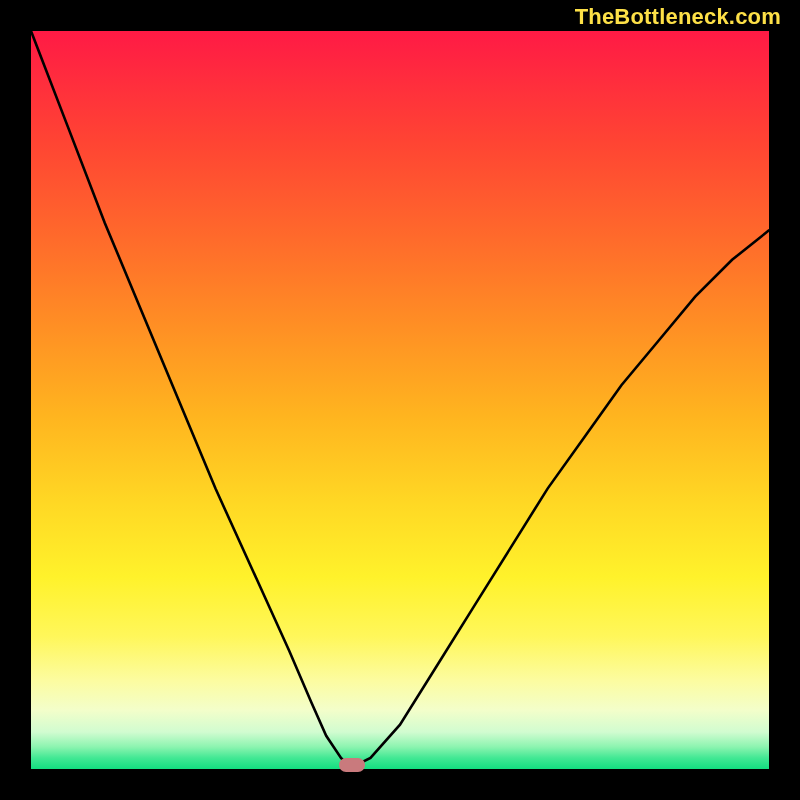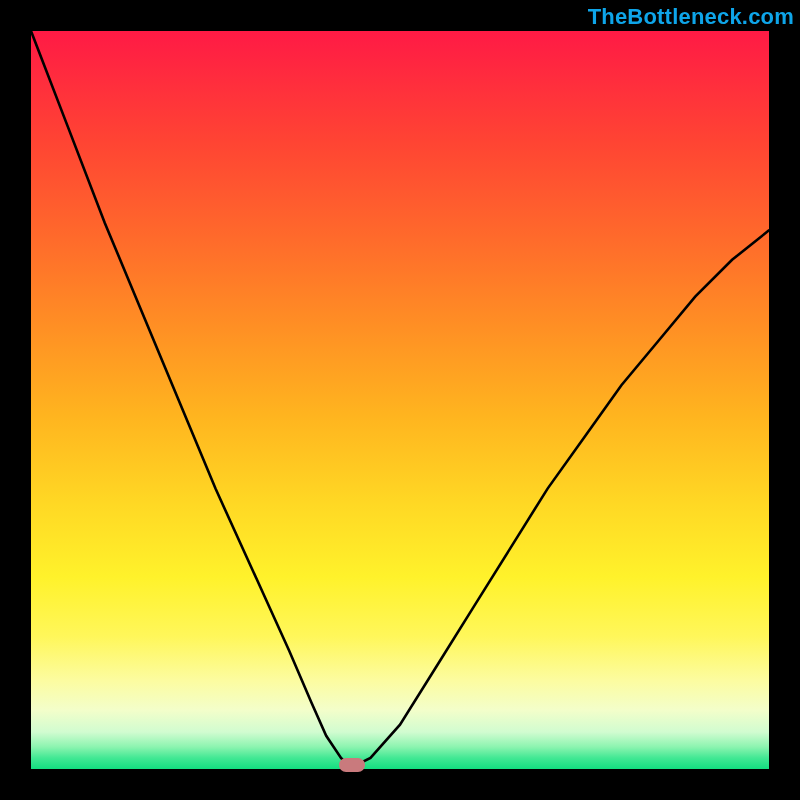--- a/index.html
+++ b/index.html
@@ -13,22 +13,22 @@
   }
   .frame {
     position: relative;
     width: 800px;
     height: 800px;
     background: #000;
   }
   .watermark {
     position: absolute;
     top: 4px;
-    right: 6px;
-    color: #0ea5e9;
+    right: 19px;
+    color: #fde047;
     font-size: 22px;
     font-weight: 600;
     letter-spacing: 0.2px;
     user-select: none;
   }
   .plot {
     position: absolute;
     left: 31px;
     top: 31px;
     width: 738px;

